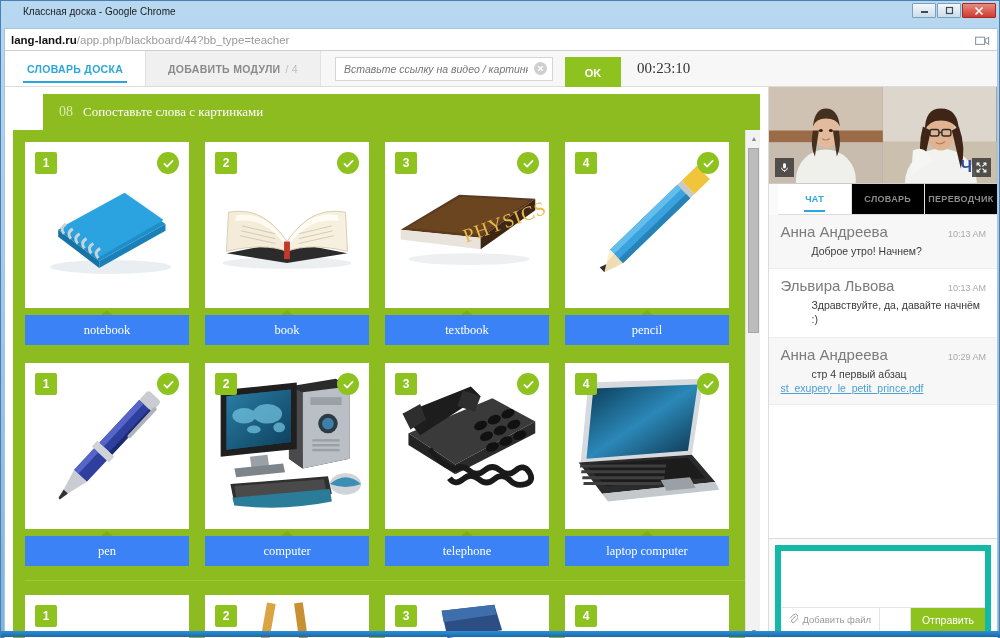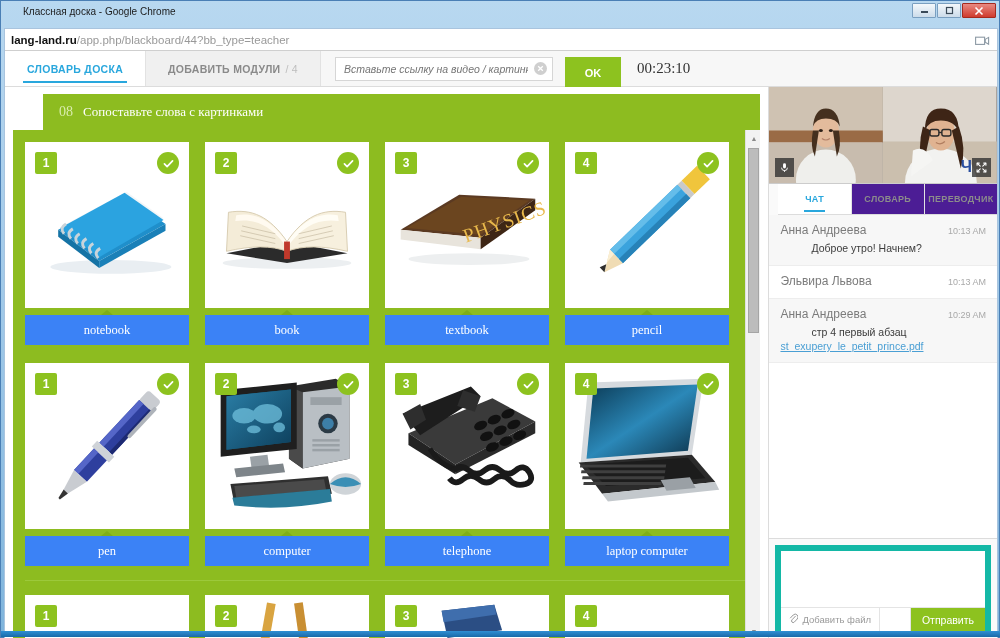--- a/index.html
+++ b/index.html
@@ -222,34 +222,34 @@
   }
   #mic-ctrl { left: 6px; }
   #fs-ctrl { right: 6px; }
   .vid-ctrl svg { width: 11px; height: 11px; fill: #fff; }
 
   #chat-tabs { display: flex; height: 31px; background: #f4f4f4; border-bottom: 1px solid #dcdcdc; margin-left: 9px;}
   .chat-tab {
     flex: 1; display:flex; align-items:center; justify-content:center;
     font-size: 9px; font-weight: bold; color: #8c8c8c;
     letter-spacing: .3px; border-right: 1px solid #e3e3e3;
-    cursor: pointer; position: relative; background:#4c1d95;
+    cursor: pointer; position: relative; background:#000000;
   }
   .chat-tab:last-child { border-right: none; }
   .chat-tab.active { color: #29a7dd; background: #fff; }
   .chat-tab.active::after {
     content:""; position:absolute; left: 35%; right: 35%; bottom: 2px;
     height: 2px; background: #29a7dd;
   }
 
   #chat-messages { flex: 1; overflow: hidden; background: #fff; }
   .msg { padding: 8px 11px 10px 11px; border-bottom: 1px solid #ededed; }
   .msg.alt { background: #f7f7f7; }
   .msg-head { display: flex; justify-content: space-between; align-items: baseline; }
-  .msg-author { font-size: 12px; color: #7b7b7b; }
+  .msg-author { font-size: 15px; color: #7b7b7b; }
   .msg-time { font-size: 9px; color: #a9a9a9; }
   .msg-text { font-size: 10.5px; color: #3b3b3b; margin-top: 4px; line-height: 1.35; margin-left: 31px; }
   .msg-file { font-size: 10.5px; color: #4a9fd4; text-decoration: underline; display:block; margin-top:1px; cursor:pointer;}
 
   #composer { border-top: 1px solid #dcdcdc; background: #fafafa; padding: 6px; }
   #composer-box { background: #fff; border: 6px solid #14b8a6; }
   #composer-text {
     height: 52px; width: 100%; border: none; outline: none; resize: none;
     font-size: 11px; padding: 6px; font-family:"Liberation Sans", sans-serif;
   }
@@ -712,20 +712,21 @@
               <span class="msg-author">Анна Андреева</span>
               <span class="msg-time">10:13 AM</span>
             </div>
             <div class="msg-text">Доброе утро! Начнем?</div>
           </div>
           <div class="msg">
             <div class="msg-head">
               <span class="msg-author">Эльвира Львова</span>
               <span class="msg-time">10:13 AM</span>
             </div>
+            <div class="msg-text">Здравствуйте, да, давайте начнём :)</div>
           </div>
           <div class="msg alt">
             <div class="msg-head">
               <span class="msg-author">Анна Андреева</span>
               <span class="msg-time">10:29 AM</span>
             </div>
             <div class="msg-text">стр 4 первый абзац</div>
             <a class="msg-file">st_exupery_le_petit_prince.pdf</a>
           </div>
         </div>

